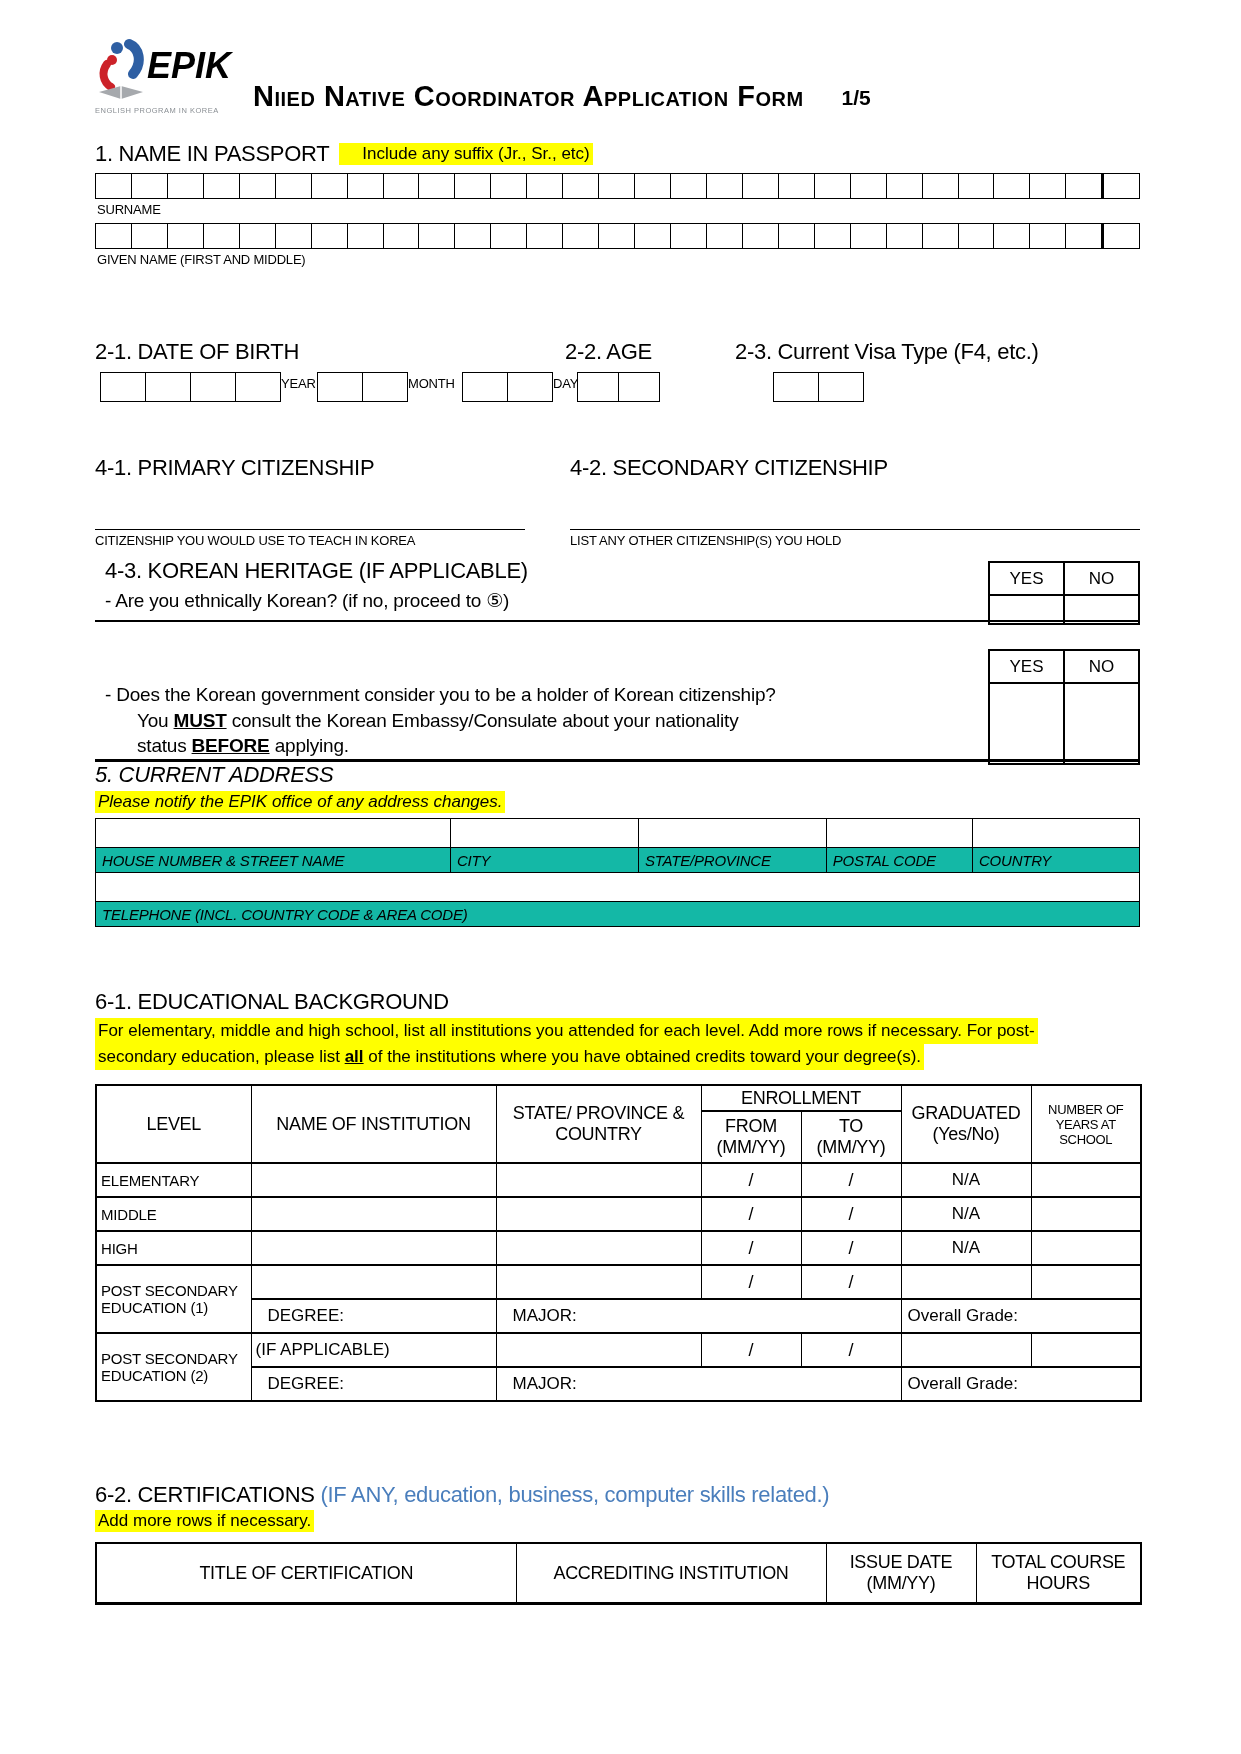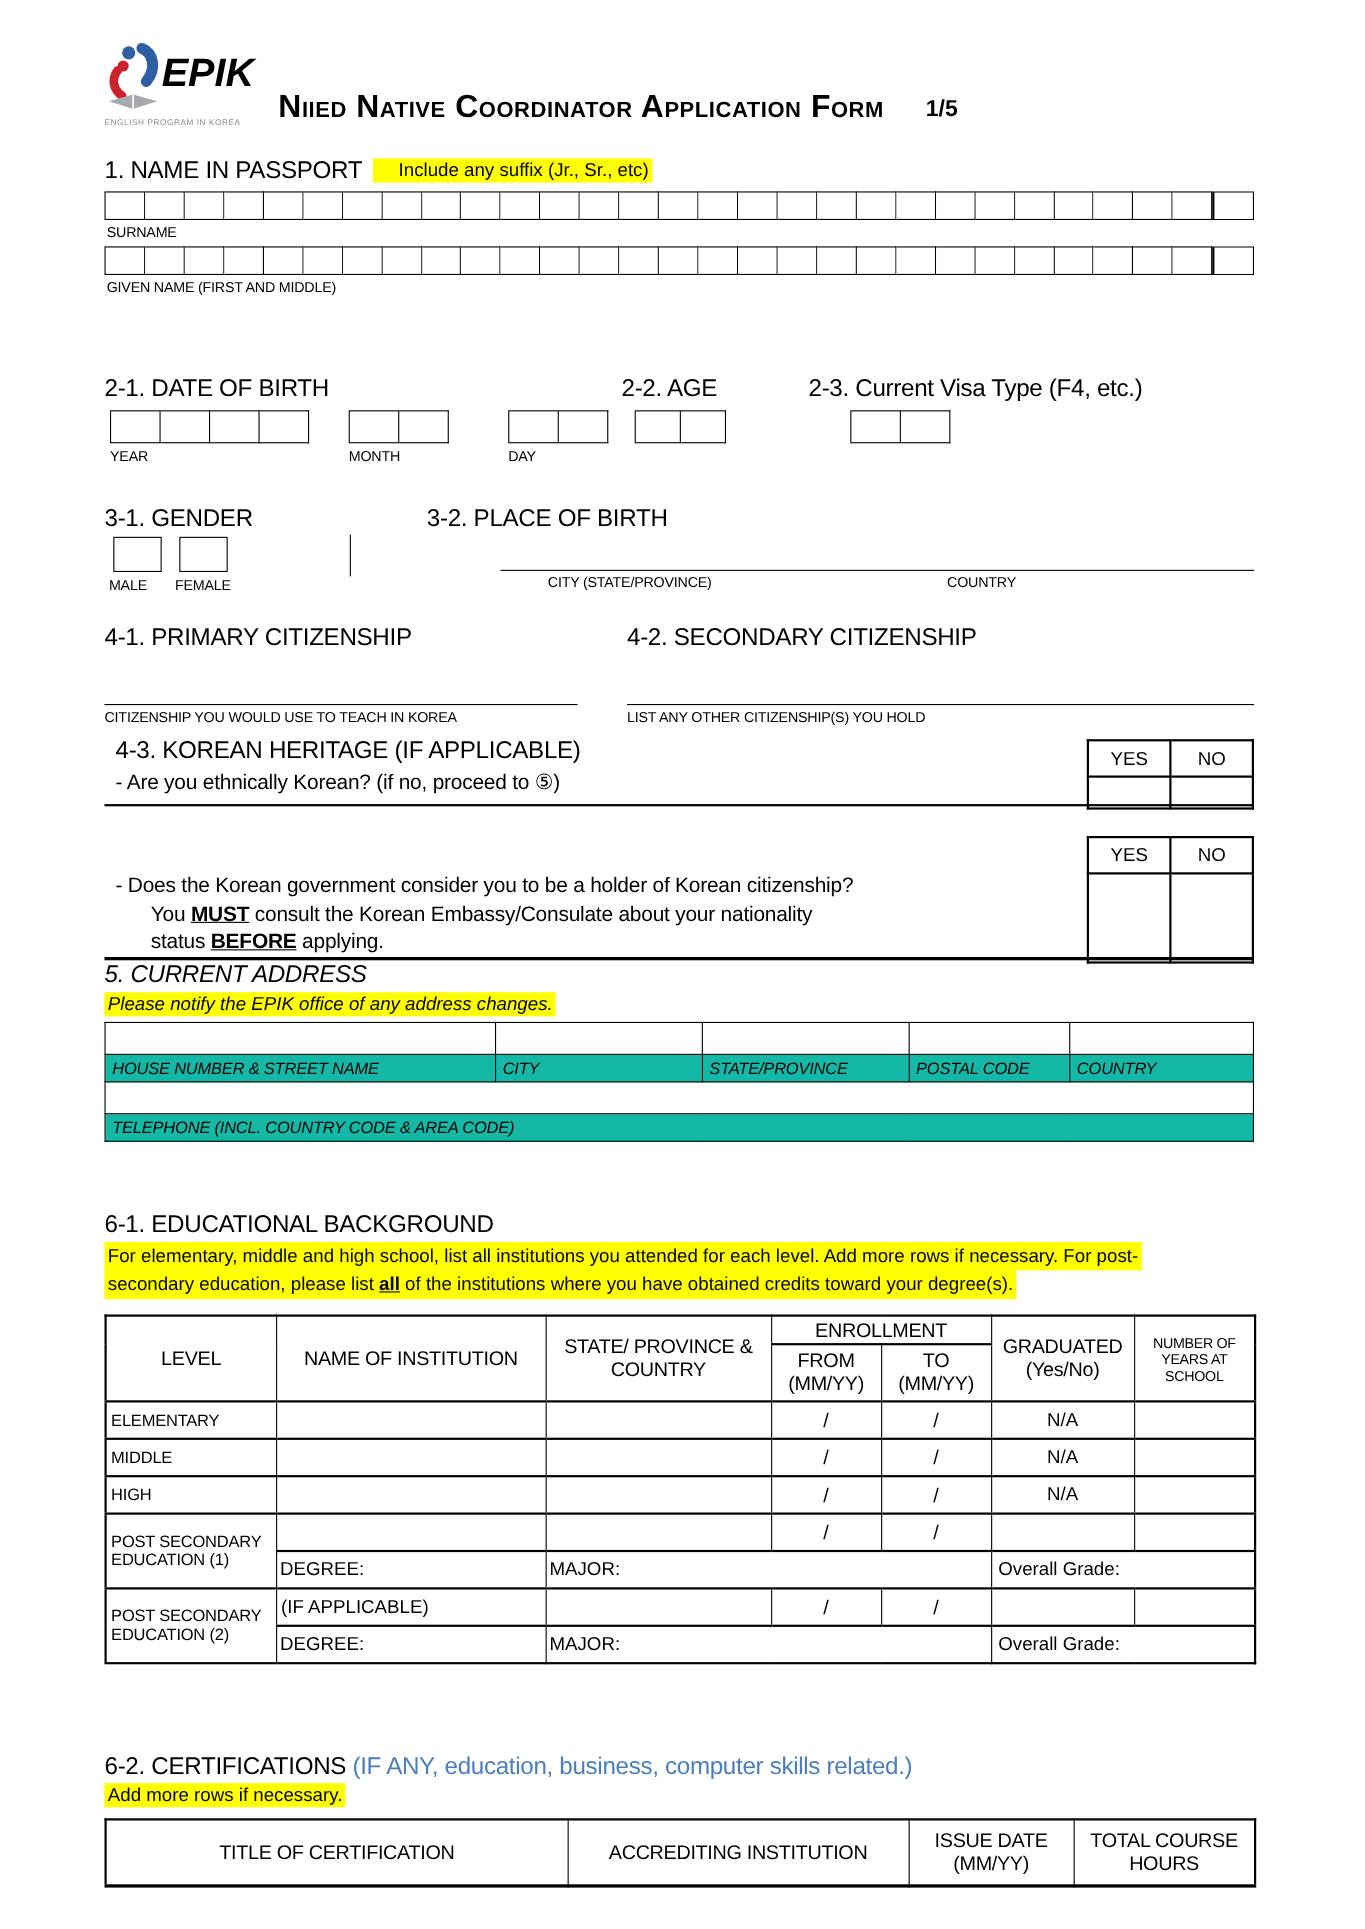--- a/index.html
+++ b/index.html
@@ -13,21 +13,21 @@
   
   .sechead{font-size:22px;letter-spacing:-0.3px;white-space:nowrap;}
   .hl{background:#ffff00;font-size:17px;padding:1px 3px;}
   .smalllab{font-size:13px;letter-spacing:-0.2px;}
   
   .charrow{display:flex;height:26px;margin-top:6px;}
   .charrow .cb{flex:1;border:1px solid #000;border-left:none;background:#fff;}
   .charrow .cb:first-child{border-left:1px solid #000;}
   .charrow .cb.sep{border-left:2.5px solid #000;}
   
-  .grp{position:absolute;display:flex;flex-direction:column;}
+  .grp{position:absolute;display:flex;flex-direction:row;}
   .boxes{display:flex;}
   .gbox{width:44px;height:28px;border:1px solid #000;border-left:none;}
   .boxes .gbox:first-child{border-left:1px solid #000;}
   .grp .smalllab{margin-top:4px;}
   
   .yn{position:absolute;right:0;width:152px;border:2px solid #000;border-collapse:collapse;table-layout:fixed;}
   .yn td{border:2px solid #000;text-align:center;font-size:17px;}
   .yn .ynh{height:29px;}
   
   .rule-b{border-bottom:2.5px solid #000;}
@@ -39,21 +39,21 @@
   
   table.edu{width:100%;border-collapse:collapse;margin-top:14px;table-layout:fixed;border:2px solid #000;}
   table.edu th, table.edu td{border:1px solid #000;font-weight:normal;}
   table.edu th{font-size:18px;text-align:center;letter-spacing:-0.3px;border-bottom:2.5px solid #000;}
   table.edu th.enr{border-bottom:2px solid #000;height:22px;}
   table.edu tr.h2 th{height:48px;}
   table.edu td{height:30px;}
   table.edu tr.data td{border-top:2px solid #000;border-bottom:2px solid #000;}
   table.edu td.lvl{font-size:15px;padding-left:4px;letter-spacing:-0.2px;}
   table.edu td.ctr{text-align:center;font-size:18px;}
-  table.edu tr.deg td{border-top:2px solid #000;font-size:17px;padding-left:3px;}
+  table.edu tr.deg td{border-top:2px solid #000;font-size:17px;padding-left:16px;}
   table.edu td.note{font-size:17px;padding-left:4px;}
   table.edu th.yrs{font-size:13px;}
   
   table.cert{width:100%;border-collapse:collapse;margin-top:10px;table-layout:fixed;border:2px solid #000;border-bottom:3px solid #000;}
   table.cert th{border:1px solid #000;font-weight:normal;font-size:18px;height:56px;text-align:center;letter-spacing:-0.3px;}
   .bluetxt{color:#4a7ebc;}
   .bu{font-weight:bold;text-decoration:underline;}
   .writable{cursor:text;}
   .uline{position:absolute;border-top:1.5px solid #000;}
 </style>
@@ -185,34 +185,20 @@
       </div>
     </div>
     <div class="grp" style="left:678px;top:33px;">
       <div class="boxes">
         <div class="gbox writable"></div>
         <div class="gbox writable"></div>
       </div>
     </div>
   </div>
 
-  <div style="position:relative;height:84px;margin-top:26px;">
-    <div class="sechead" style="position:absolute;left:0;top:0;">3-1. GENDER</div>
-    <div class="sechead" style="position:absolute;left:293px;top:0;">3-2. PLACE OF BIRTH</div>
-
-    <div style="position:absolute;left:8px;top:30px;width:42px;height:30px;border:1px solid #000;" class="writable"></div>
-    <div style="position:absolute;left:68px;top:30px;width:42px;height:30px;border:1px solid #000;" class="writable"></div>
-    <div class="smalllab" style="position:absolute;left:4px;top:66px;">MALE</div>
-    <div class="smalllab" style="position:absolute;left:64px;top:66px;">FEMALE</div>
-    <div style="position:absolute;left:223px;top:28px;width:1px;height:38px;background:#000;"></div>
-
-    <div class="uline writable" style="left:360px;top:60px;width:685px;"></div>
-    <div class="smalllab" style="position:absolute;left:403px;top:64px;">CITY (STATE/PROVINCE)</div>
-    <div class="smalllab" style="position:absolute;left:766px;top:64px;">COUNTRY</div>
-  </div>
 
   <div style="position:relative;height:95px;margin-top:24px;">
     <div class="sechead" style="position:absolute;left:0;top:0;">4-1. PRIMARY CITIZENSHIP</div>
     <div class="sechead" style="position:absolute;left:475px;top:0;">4-2. SECONDARY CITIZENSHIP</div>
     <div class="uline writable" style="left:0;top:74px;width:430px;"></div>
     <div class="smalllab" style="position:absolute;left:0;top:78px;">CITIZENSHIP YOU WOULD USE TO TEACH IN KOREA</div>
     <div class="uline writable" style="left:475px;top:74px;width:570px;"></div>
     <div class="smalllab" style="position:absolute;left:475px;top:78px;">LIST ANY OTHER CITIZENSHIP(S) YOU HOLD</div>
   </div>
 

